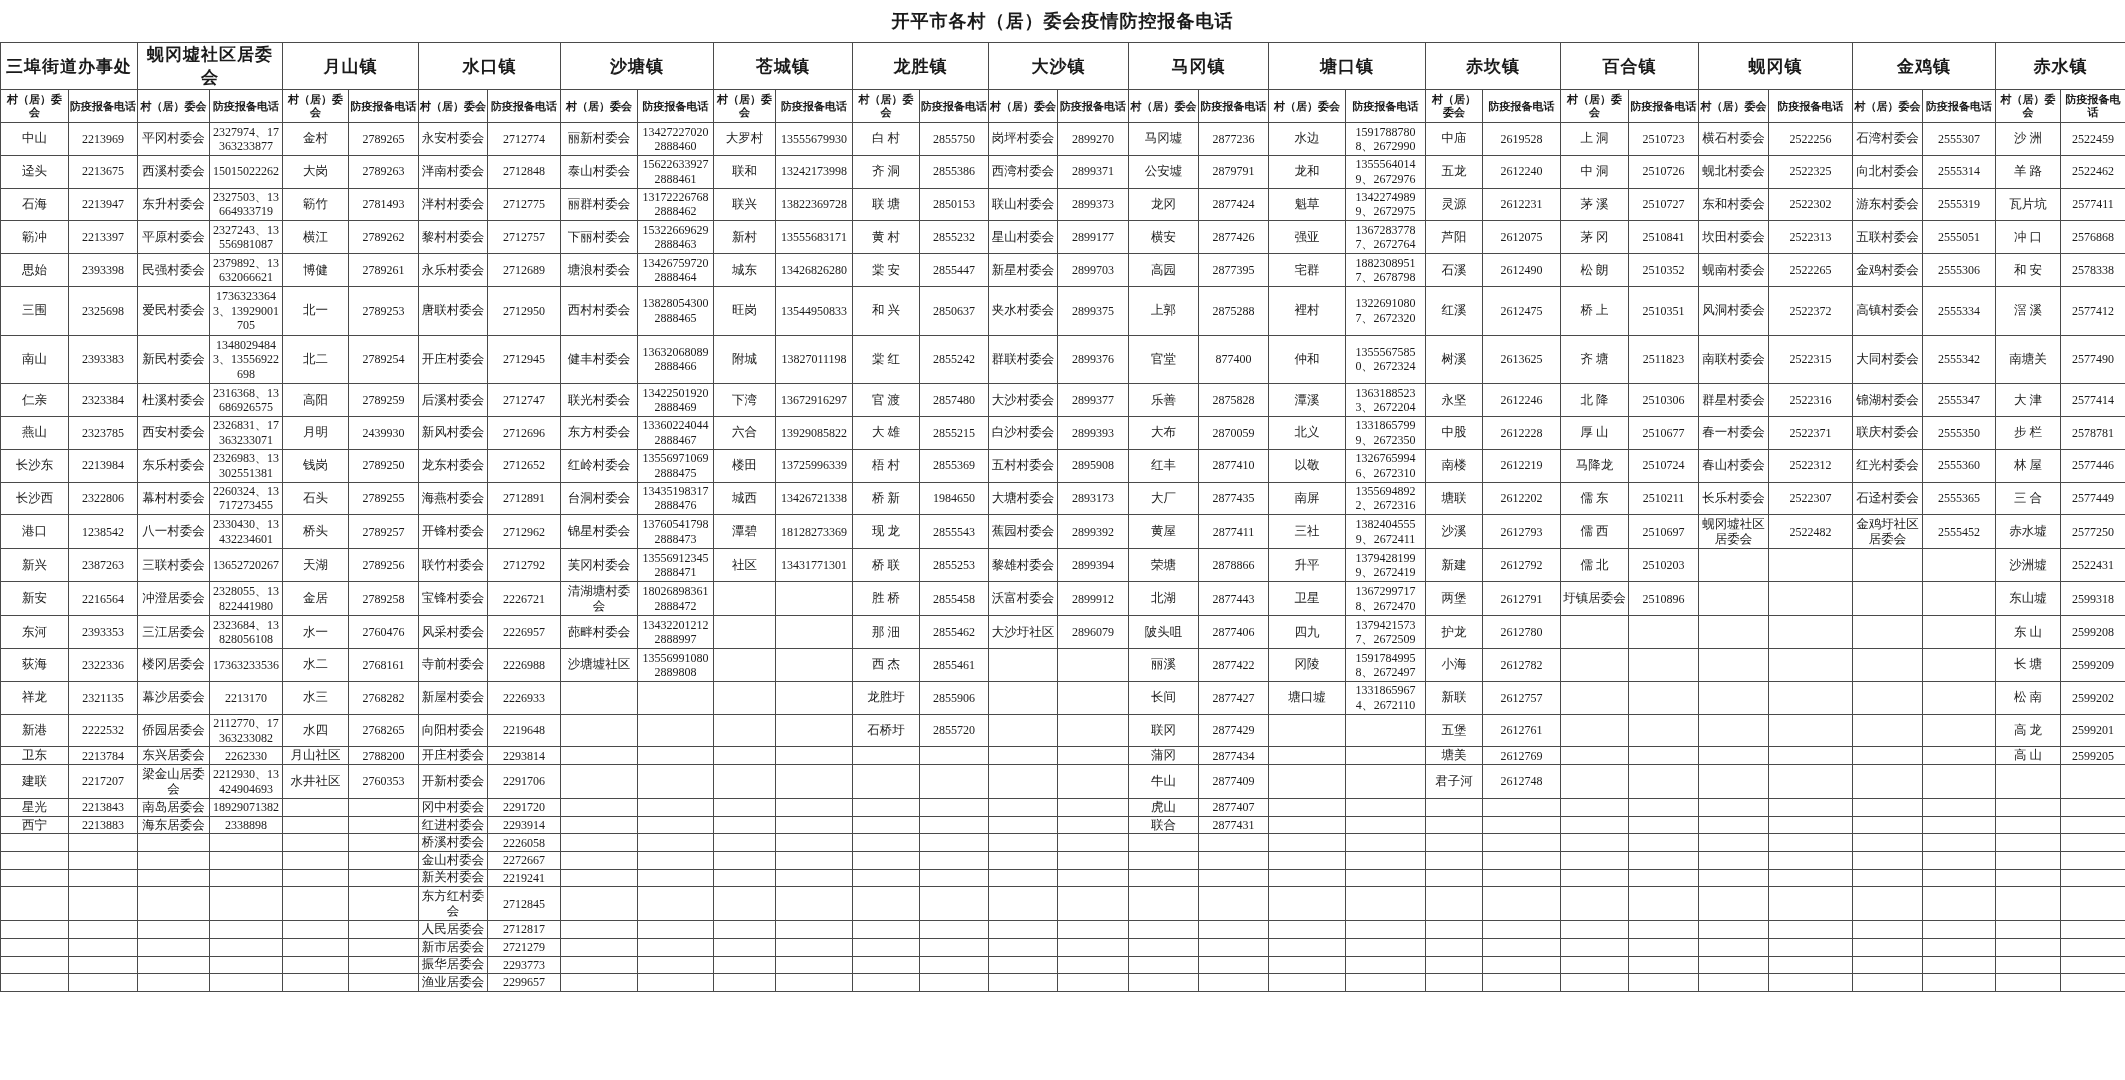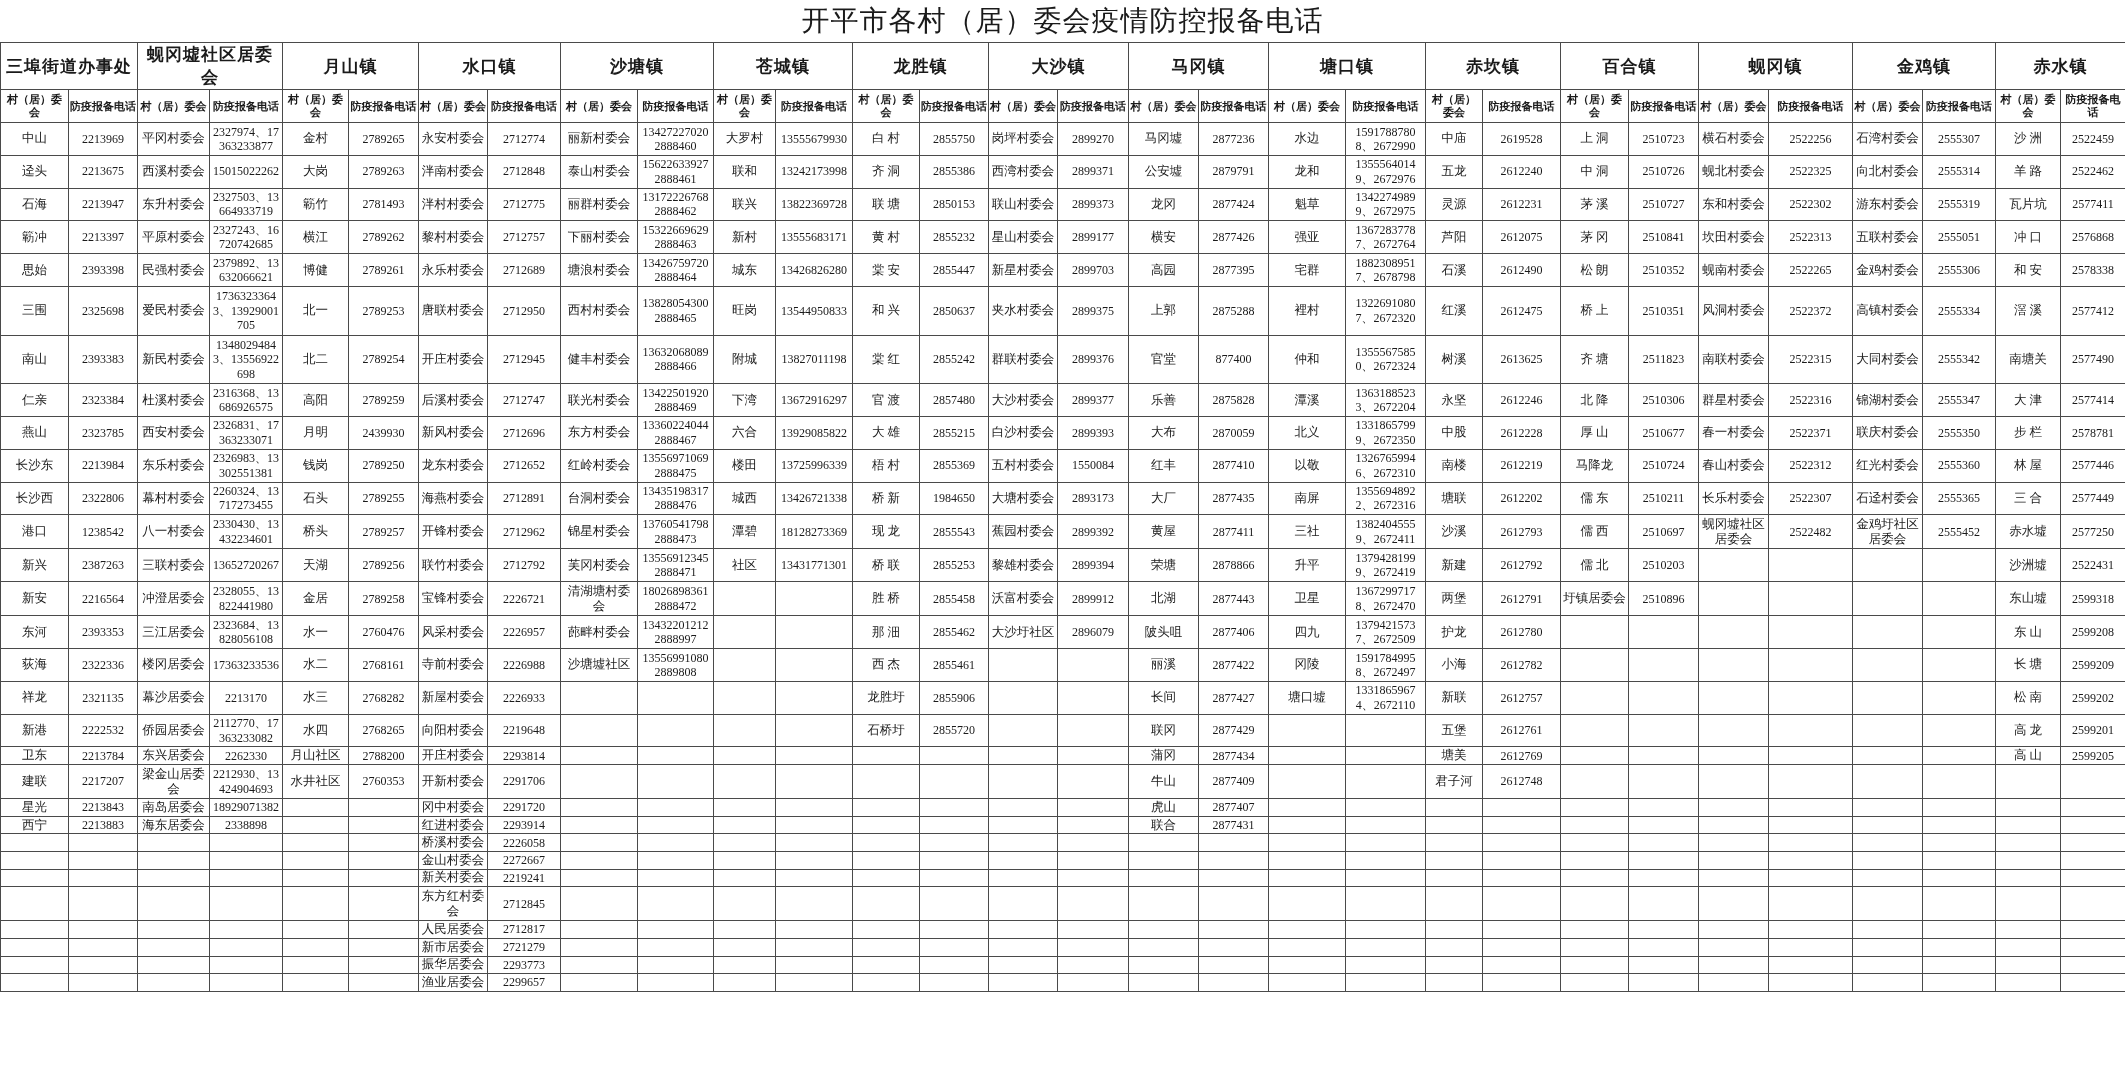--- a/index.html
+++ b/index.html
@@ -1,17 +1,17 @@
 <!DOCTYPE html>
 <html><head>
 <meta charset="utf-8">
 <style>
   html,body{margin:0;padding:0;background:#fff;}
   body{width:2125px;height:1080px;font-family:"Liberation Serif","DejaVu Serif",serif;color:#1a1a1a;overflow:hidden;}
-  #title{height:42px;line-height:42px;text-align:center;font-size:28px;font-weight:normal;letter-spacing:1px;}
+  #title{height:42px;line-height:42px;text-align:center;font-size:18px;font-weight:bold;letter-spacing:1px;}
   table{border-collapse:collapse;table-layout:fixed;width:2125px;height:950px;}
   th,td{border:1px solid #4a4a4a;text-align:center;vertical-align:middle;padding:0 1px;overflow:hidden;}
   tr.town-row th{font-size:17px;font-weight:600;letter-spacing:1px;height:30px;}
   tr.sub-row th{font-size:11px;font-weight:700;height:32px;line-height:1.15;}
   td{font-size:12px;line-height:1.2;word-break:break-all;}
   td.vname{font-size:12.5px;}
   td.vphone{font-family:"Liberation Serif","DejaVu Serif",serif;}
 </style>
 </head>
 <body>
@@ -195,21 +195,21 @@
         <td class="vphone">2522302</td>
         <td class="vname">游东村委会</td>
         <td class="vphone">2555319</td>
         <td class="vname">瓦片坑</td>
         <td class="vphone">2577411</td>
       </tr>
       <tr>
         <td class="vname">簕冲</td>
         <td class="vphone">2213397</td>
         <td class="vname">平原村委会</td>
-        <td class="vphone">2327243、16720742685</td>
+        <td class="vphone">2327243、13556981087</td>
         <td class="vname">横江</td>
         <td class="vphone">2789262</td>
         <td class="vname">黎村村委会</td>
         <td class="vphone">2712757</td>
         <td class="vname">下丽村委会</td>
         <td class="vphone">15322669629 2888463</td>
         <td class="vname">新村</td>
         <td class="vphone">13555683171</td>
         <td class="vname">黄 村</td>
         <td class="vphone">2855232</td>
@@ -399,21 +399,21 @@
         <td class="vphone">2789250</td>
         <td class="vname">龙东村委会</td>
         <td class="vphone">2712652</td>
         <td class="vname">红岭村委会</td>
         <td class="vphone">13556971069 2888475</td>
         <td class="vname">楼田</td>
         <td class="vphone">13725996339</td>
         <td class="vname">梧 村</td>
         <td class="vphone">2855369</td>
         <td class="vname">五村村委会</td>
-        <td class="vphone">1550084</td>
+        <td class="vphone">2895908</td>
         <td class="vname">红丰</td>
         <td class="vphone">2877410</td>
         <td class="vname">以敬</td>
         <td class="vphone">13267659946、2672310</td>
         <td class="vname">南楼</td>
         <td class="vphone">2612219</td>
         <td class="vname">马降龙</td>
         <td class="vphone">2510724</td>
         <td class="vname">春山村委会</td>
         <td class="vphone">2522312</td>

